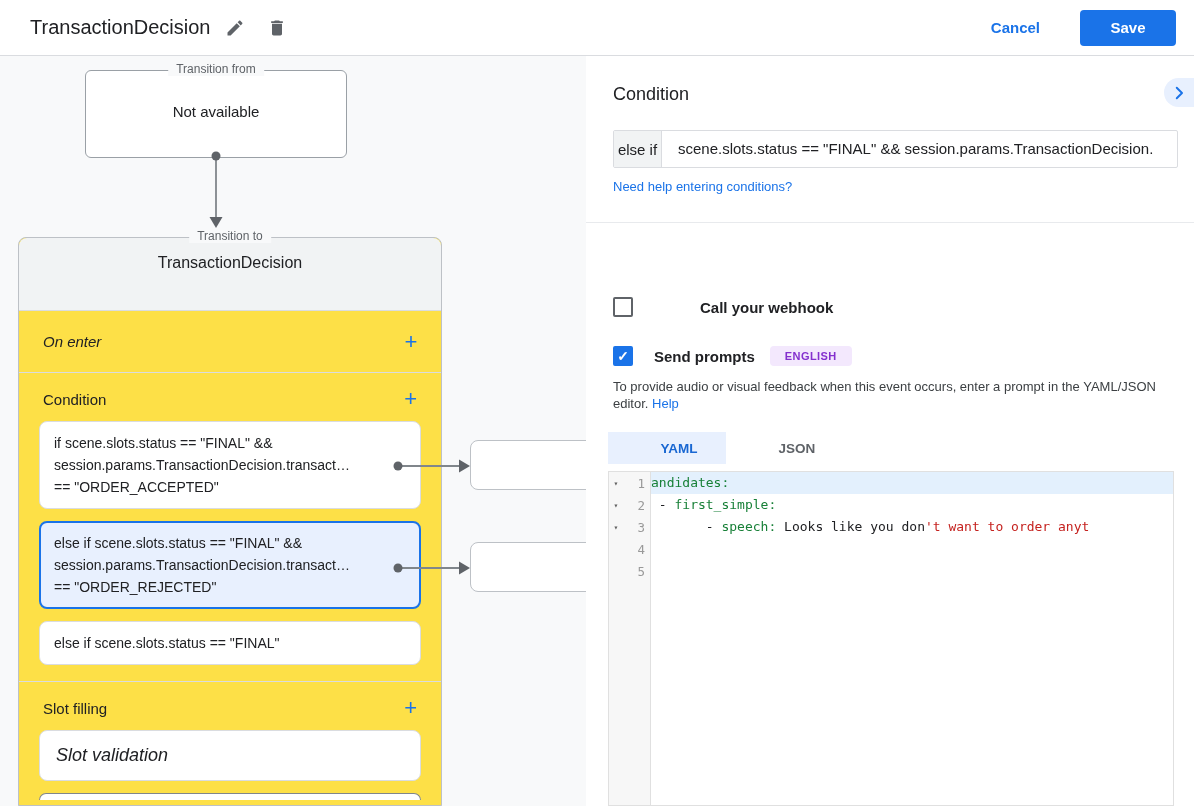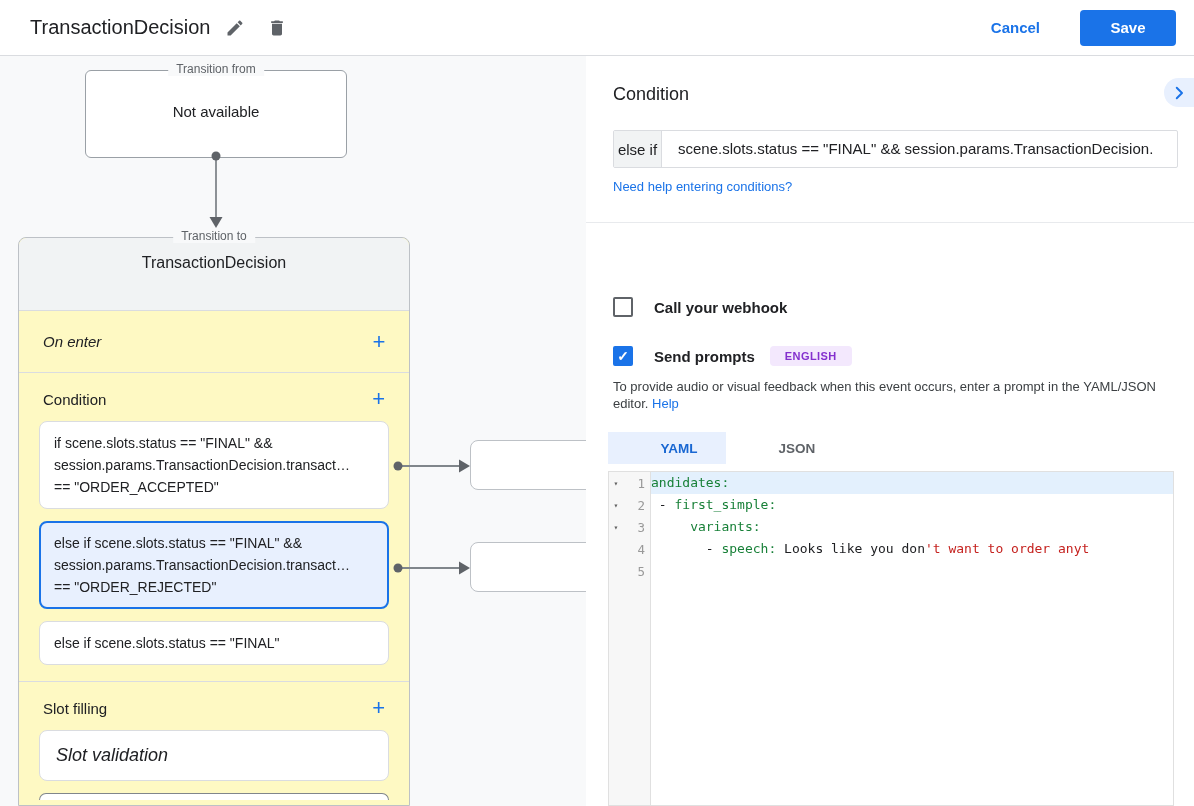--- a/index.html
+++ b/index.html
@@ -29,21 +29,21 @@
     border:1px solid #9aa0a6; border-radius:6px; }
   .tf-value { position:absolute; left:0; right:0; top:32px; text-align:center; font-size:15px; color:#202124; }
 
   .connector-layer { position:absolute; left:0; top:0; width:586px; height:750px; z-index:5; pointer-events:none; }
 
   .target-box { position:absolute; left:470px; width:150px; height:50px; background:#fff;
     border:1px solid #bdc1c6; border-radius:8px; }
   .target-box.b1 { top:384px; }
   .target-box.b2 { top:486px; }
 
-  .scene-card { position:absolute; left:18px; top:181px; width:392px; height:569px; background:#fef9c3;
+  .scene-card { position:absolute; left:18px; top:181px; width:424px; height:569px; background:#fde047;
     border:1px solid #bdc1c6; border-radius:8px 8px 0 0; }
   .scene-card .legend { background:#f8f9fa; }
   .scene-header { height:73px; background:#f1f3f4; border-bottom:1px solid #dadce0;
     border-radius:8px 8px 0 0; text-align:center; cursor:pointer; }
   .scene-title { padding-top:16px; font-size:16px; color:#202124; }
   .scene-subtitle { padding-top:7px; font-size:12px; color:#5f6368; }
 
   .row-onenter { height:62px; display:flex; align-items:center; padding:0 24px;
     border-bottom:1px solid #dadce0;font-style:italic; }
   .sec-label { font-size:15px; color:#202124; flex:1; }
@@ -70,21 +70,21 @@
   .cond-prefix { width:48px; background:#f1f3f4; border-right:1px solid #dadce0; display:flex;
     align-items:center; justify-content:center; font-size:15px; color:#202124; flex:none; }
   .cond-value { flex:1; font-size:15px; color:#202124; line-height:36px; padding-left:16px;
     white-space:nowrap; overflow:hidden; }
   .help-link { position:absolute; left:27px; top:123px; font-size:13px; color:#1a73e8;
     text-decoration:none; cursor:pointer; }
   .panel-divider { position:absolute; left:0; right:0; top:166px; height:1px; background:#e8eaed; }
 
   .when-title { position:absolute; left:27px; top:196px; font-size:18px; color:#202124; }
   .check-row { position:absolute; left:27px; display:flex; align-items:center; }
-  .check-row.webhook { top:241px; }
+  .check-row.webhook { top:241px;gap:46px; }
   .check-row.prompts { top:290px; }
   .checkbox { width:20px; height:20px; border:2px solid #5f6368; border-radius:2px; background:#fff;
     cursor:pointer; flex:none; display:flex; align-items:center; justify-content:center; }
   .checkbox.checked { background:#1a73e8; border-color:#1a73e8; color:#fff; font-size:14px; font-weight:bold; }
   .check-label { margin-left:21px; font-size:15px; font-weight:bold; color:#202124; }
   .lang-badge { margin-left:15px; background:#f3e8fd; color:#8430ce; font-size:11px; font-weight:bold;
     letter-spacing:.4px; border-radius:4px; padding:4px 15px; }
   .desc { position:absolute; left:27px; top:322px; width:560px; font-size:13px; line-height:17px; color:#3c4043; }
   .desc a { color:#1a73e8; text-decoration:none; cursor:pointer; }
 
@@ -258,19 +258,18 @@
             <span class="g-num">4</span>
           </div>
         <div class="g-row">
             <span class="g-fold"></span>
             <span class="g-num">5</span>
           </div>
       </div>
       <div class="code">
         <div class="code-line hl"><span class="tk k">andidates:</span></div>
         <div class="code-line"><span class="tk p"> - </span><span class="tk k">first_simple:</span></div>
-        <div class="code-line"><span class="tk p">     </span><span class="tk k">variants:</span></div>
         <div class="code-line"><span class="tk p">       - </span><span class="tk k">speech:</span><span class="tk p"> Looks like you don</span><span class="tk s">'t want to order anyt</span></div>
         <div class="code-line"></div>
       </div>
     </div>
   </div>
 </div>
 
 </body></html>

